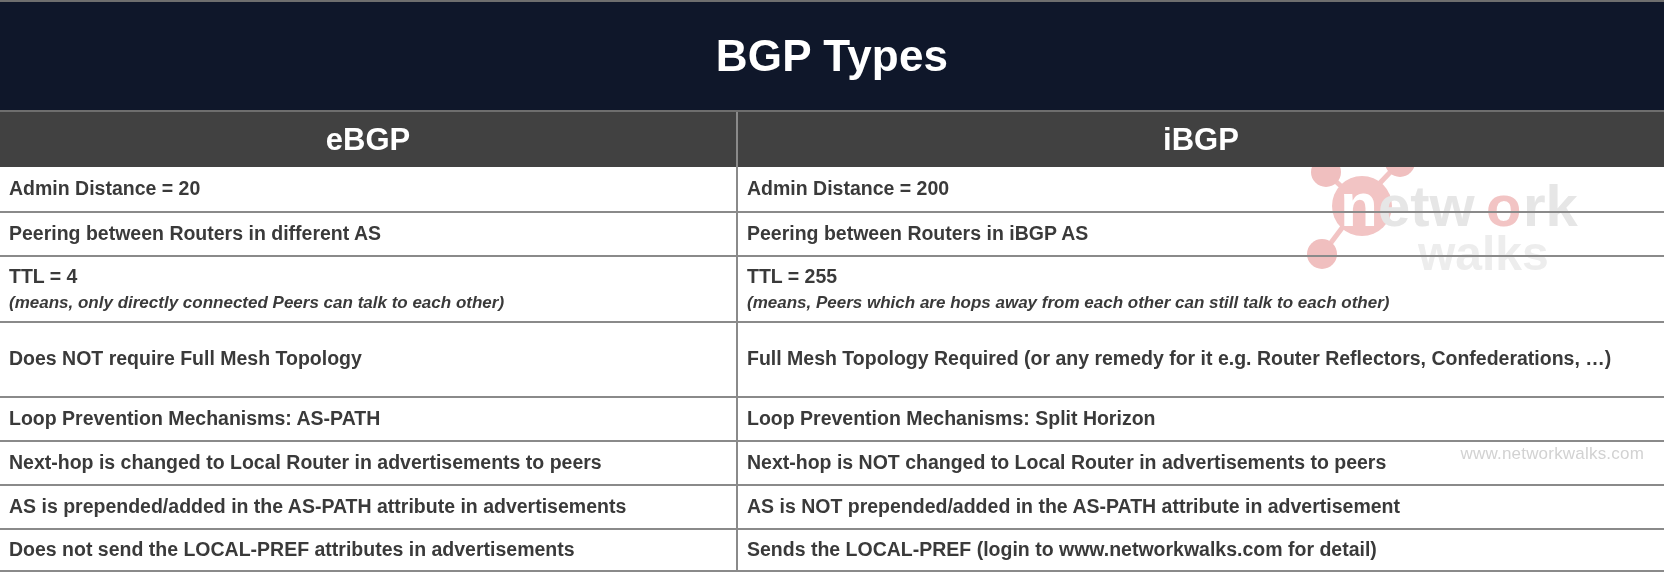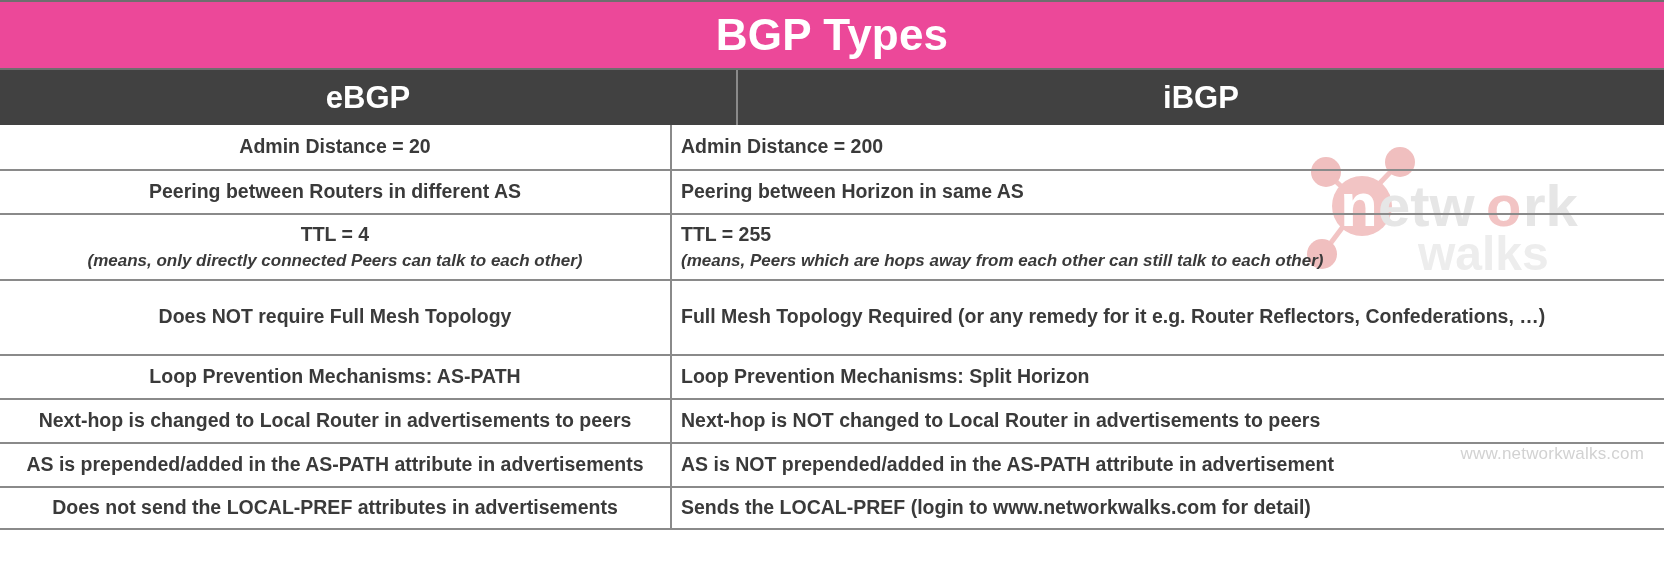--- a/index.html
+++ b/index.html
@@ -15,22 +15,22 @@
     width: 1664px;
     height: 578px;
     box-sizing: border-box;
     background: #ffffff;
     overflow: hidden;
   }
 
   
   .title-bar {
     position: relative;
-    height: 68px;
-    background: #ec4899;
+    height: 110px;
+    background: #0f172a;
     border-top: 2px solid #6e6e6e;
     box-sizing: border-box;
     display: flex;
     align-items: center;
     justify-content: center;
     z-index: 3;
   }
   .title-bar .title-text {
     color: #ffffff;
     font-size: 44px;
@@ -79,21 +79,21 @@
   .data-row:first-child { border-top: none; }
   .data-row:last-child  { border-bottom: 2px solid #8a8a8a; }
 
   .cell {
     box-sizing: border-box;
     padding: 7px 9px 7px 9px;
     display: flex;
     flex-direction: column;
     justify-content: center;
   }
-  .cell-left  { width: 672px; border-right: 2px solid #8a8a8a; align-items: center; }
+  .cell-left  { width: 738px; border-right: 2px solid #8a8a8a; }
   .cell-right { flex: 1 1 auto; }
 
   .cell-main {
     color: #3a3a3a;
     font-size: 19.5px;
     font-weight: bold;
     line-height: 1.32;
   }
   .cell-sub {
     color: #3a3a3a;
@@ -188,21 +188,21 @@
 
       </div>
     </div>
 
     <div class="data-row row-h-44">
       <div class="cell cell-left">
         <div class="cell-main">Peering between Routers in different AS</div>
 
       </div>
       <div class="cell cell-right">
-        <div class="cell-main">Peering between Horizon in same AS</div>
+        <div class="cell-main">Peering between Routers in iBGP AS</div>
 
       </div>
     </div>
 
     <div class="data-row row-h-64">
       <div class="cell cell-left">
         <div class="cell-main">TTL = 4</div>
         <div class="cell-sub">(means, only directly connected Peers can talk to each other)</div>
       </div>
       <div class="cell cell-right">

